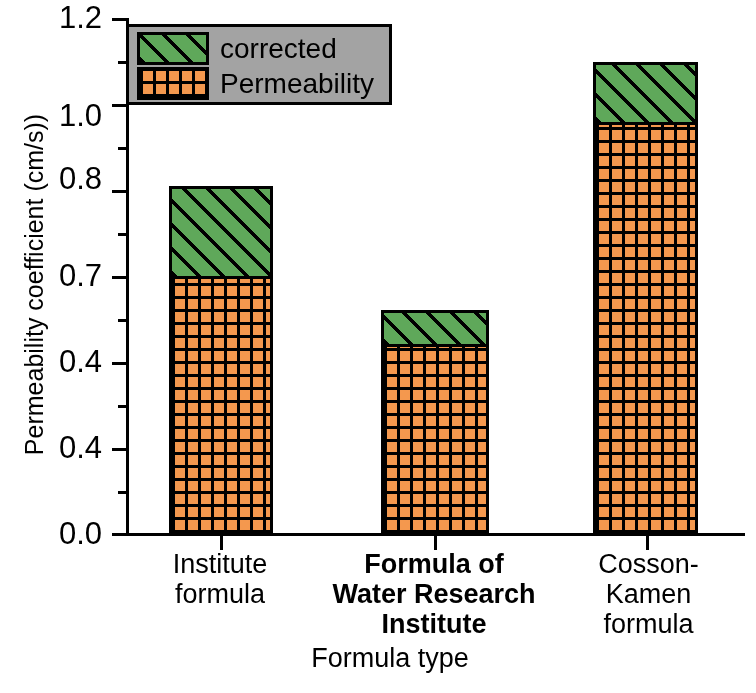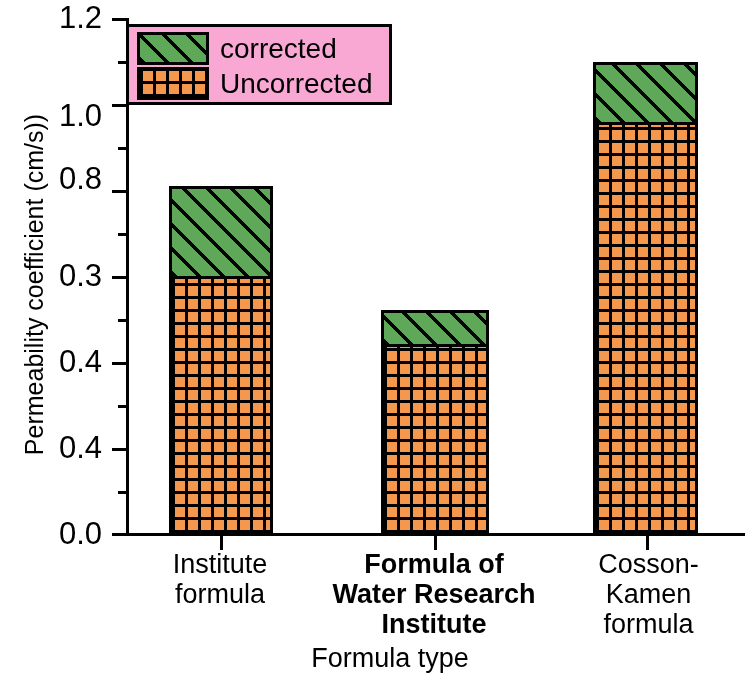--- a/index.html
+++ b/index.html
@@ -101,21 +101,21 @@
       repeating-linear-gradient(45deg, #000 0 4px, transparent 4px 17px);
   }
 
   
   #legend {
     left: 126px;
     top: 24px;
     width: 266px;
     height: 81px;
     border: 3px solid #000;
-    background: #f9a8d4;
+    background: #a3a3a3;
     box-sizing: border-box;
   }
   .legend-row {
     position: absolute;
     left: 8px;
     height: 33px;
     display: flex;
     align-items: center;
   }
   .legend-swatch {
@@ -153,21 +153,21 @@
 <body>
 
 <div id="figure">
 
   <div class="abs" id="y-axis-title">Permeability coefficient (cm/s))</div>
 
   <div class="abs" id="ytick-labels">
     <div class="abs ytick-label" style="top:2px">1.2</div>
     <div class="abs ytick-label" style="top:100px">1.0</div>
     <div class="abs ytick-label" style="top:163px">0.8</div>
-    <div class="abs ytick-label" style="top:260px">0.3</div>
+    <div class="abs ytick-label" style="top:260px">0.7</div>
     <div class="abs ytick-label" style="top:346px">0.4</div>
     <div class="abs ytick-label" style="top:432px">0.4</div>
     <div class="abs ytick-label" style="top:518px">0.0</div>
   </div>
 
   <div class="abs" id="y-axis-line"></div>
   <div class="abs" id="x-axis-line"></div>
 
   <div class="abs ytick-major" style="top:18px"></div>
   <div class="abs ytick-major" style="top:104px"></div>
@@ -197,21 +197,21 @@
   <div class="abs bar-segment seg-uncorrected" style="left:593px; top:122px; width:105px; height:414px;"></div>
   <div class="abs bar-segment seg-corrected" style="left:593px; top:62px; width:105px; height:63px;"></div>
 
   <div class="abs" id="legend">
     <div class="legend-row" style="top:5px">
       <span class="legend-swatch seg-corrected"></span>
       <span class="legend-label">corrected</span>
     </div>
     <div class="legend-row" style="top:40px">
       <span class="legend-swatch seg-uncorrected"></span>
-      <span class="legend-label">Uncorrected</span>
+      <span class="legend-label">Permeability</span>
     </div>
   </div>
 
   <div class="abs cat-label" style="left:110px; width:220px;">Institute
 formula</div>
   <div class="abs cat-label" style="left:314px; width:240px;font-weight:bold;">Formula of
 Water Research
 Institute</div>
   <div class="abs cat-label" style="left:566px; width:165px;">Cosson-
 Kamen

